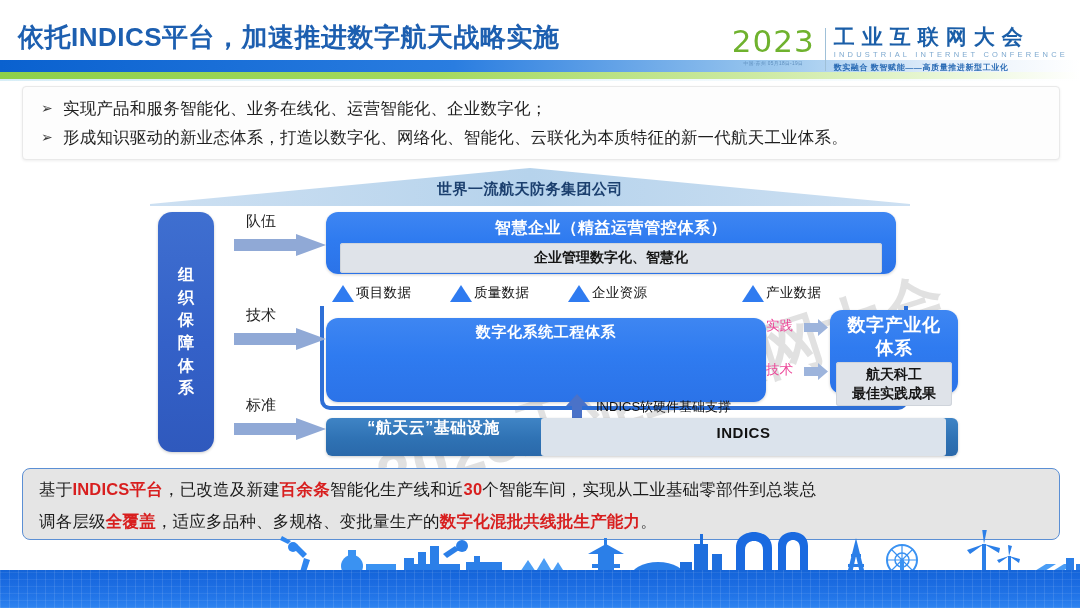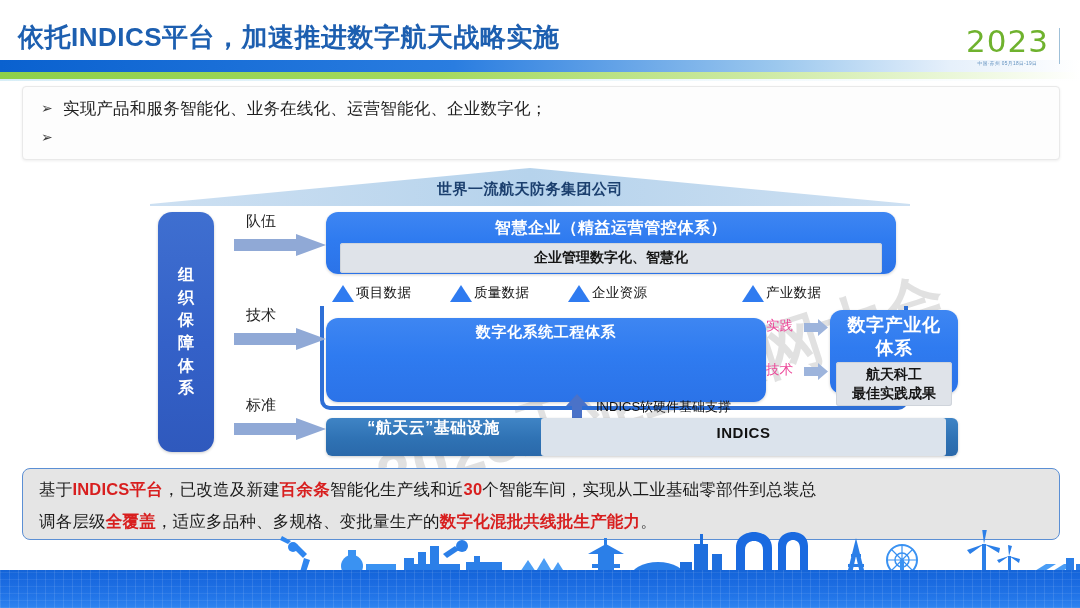--- a/index.html
+++ b/index.html
@@ -142,30 +142,36 @@
     <div class="hdr-bar-blue"></div>
     <div class="hdr-bar-green"></div>
     <div class="hdr-bar-thin"></div>
 
     <div class="logo">
       <div class="logo-year">
         <div class="logo-2023">2023</div>
         <div class="logo-sub">中国·苏州 05月18日-19日</div>
       </div>
       <div class="logo-divider"></div>
+      <div class="logo-right">
+        <div class="logo-cn">工业互联网大会</div>
+        <div class="logo-en">INDUSTRIAL INTERNET CONFERENCE</div>
+        <div class="logo-slogan">数实融合  数智赋能——高质量推进新型工业化</div>
+      </div>
     </div>
   </div>
 
   <div class="bullets">
     <div class="bullet">
       <span class="bi">➢</span>
       <span class="bt">实现产品和服务智能化、业务在线化、运营智能化、企业数字化；</span>
     </div>
     <div class="bullet">
       <span class="bi">➢</span>
+      <span class="bt">形成知识驱动的新业态体系，打造以数字化、网络化、智能化、云联化为本质特征的新一代航天工业体系。</span>
     </div>
   </div>
 
   <div class="diagram">
 
     <div class="roof">
       <svg width="760" height="40" viewBox="0 0 760 40">
         <defs>
           <linearGradient id="rg" x1="0" y1="0" x2="1" y2="0">
             <stop offset="0" stop-color="#cde0f2"></stop>

